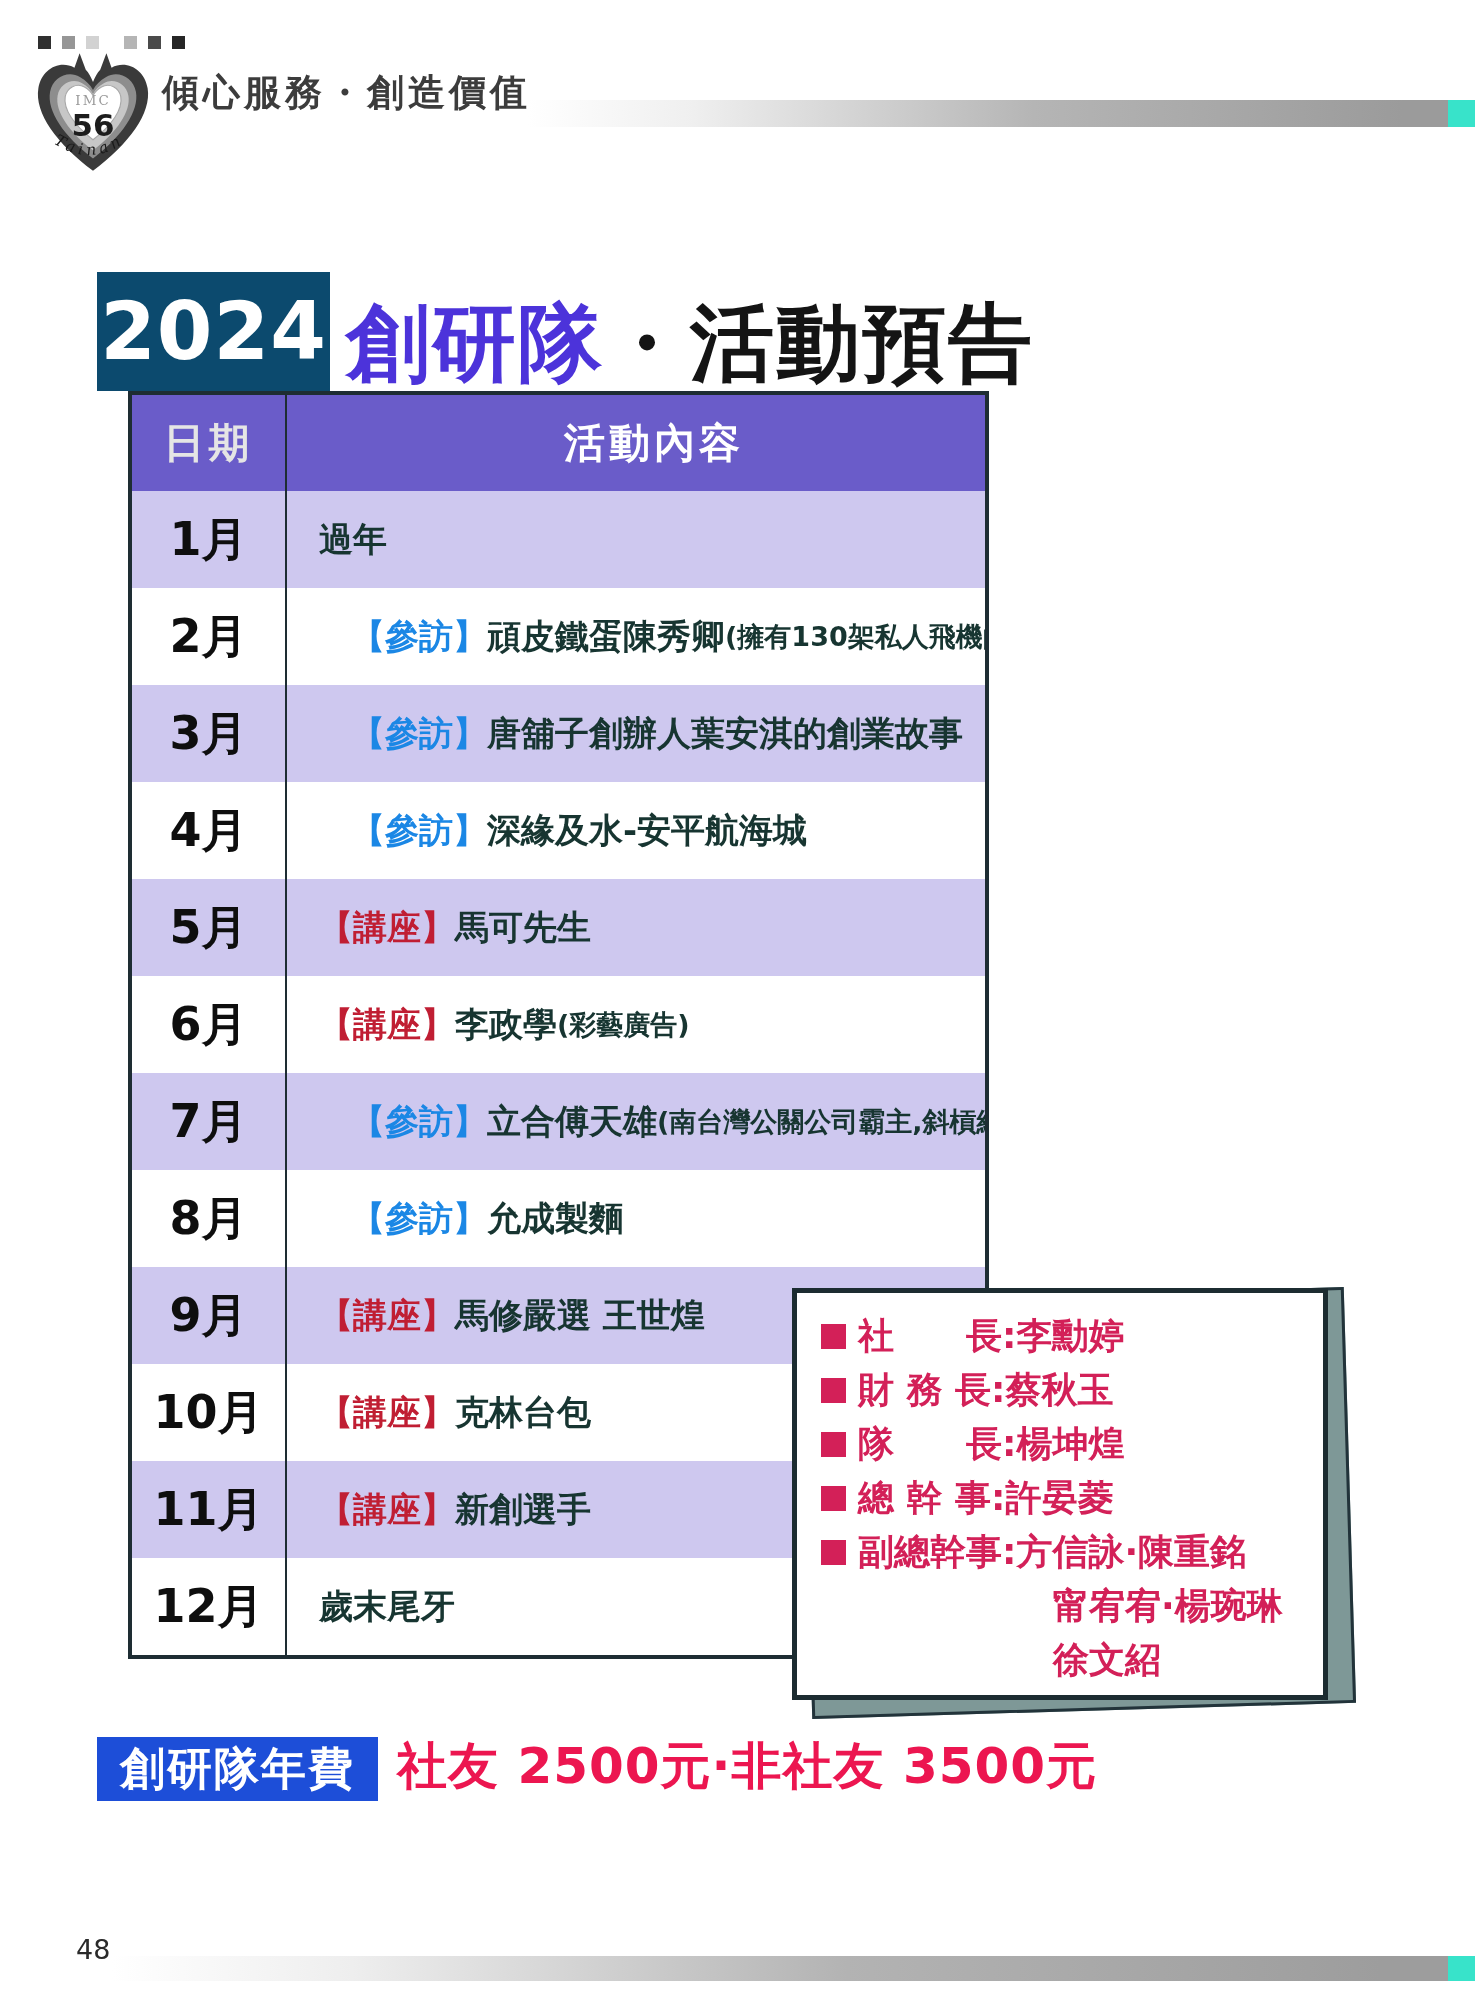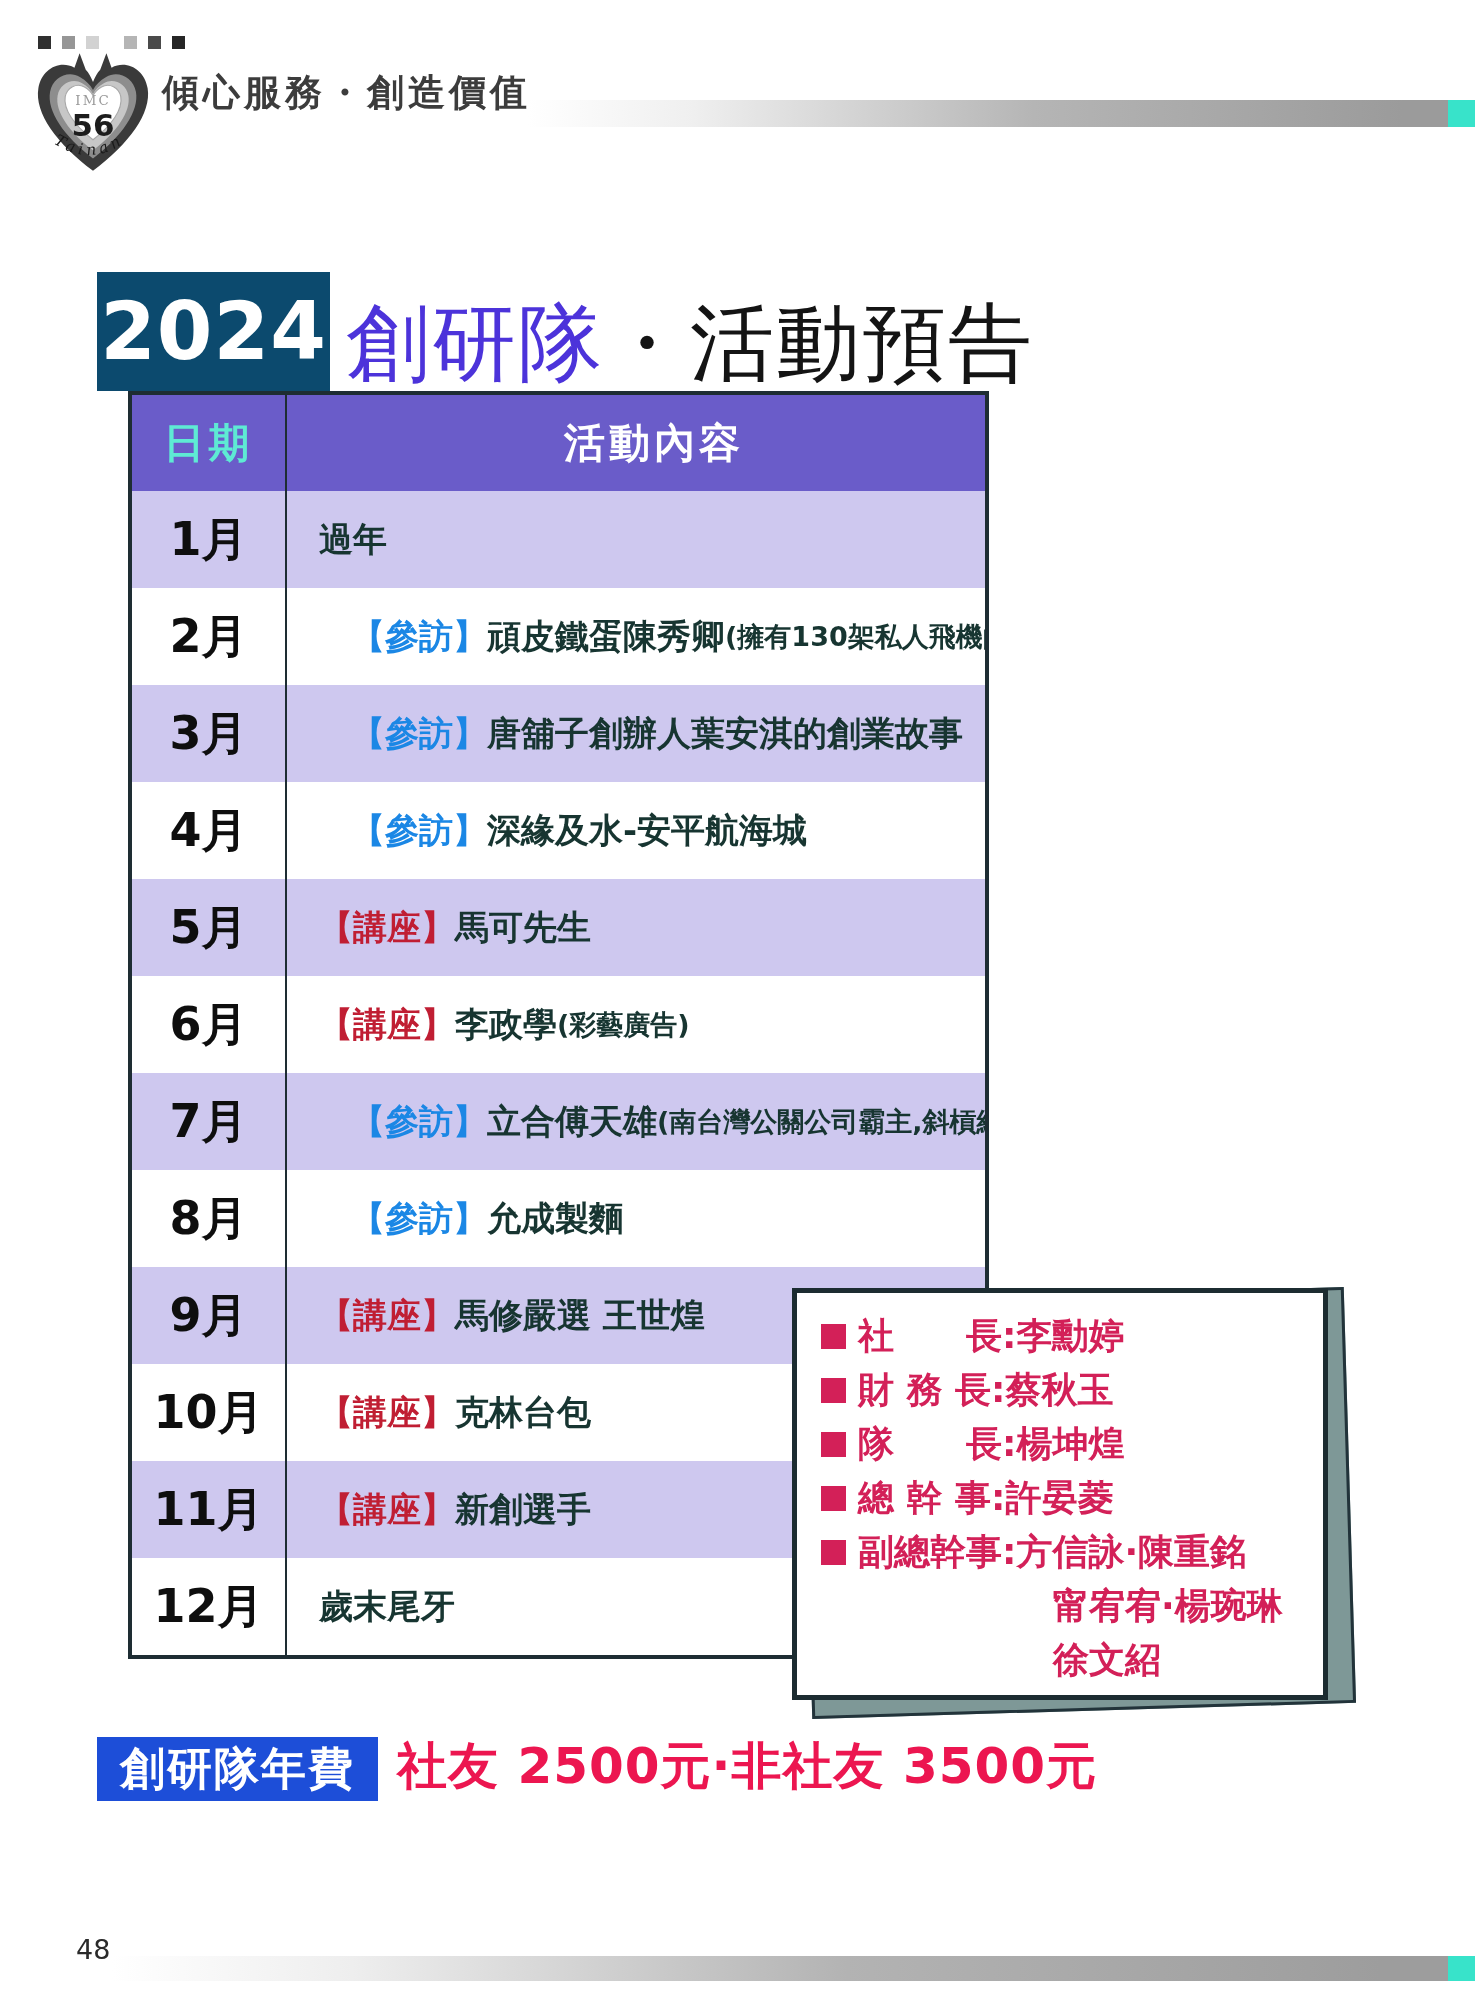--- a/index.html
+++ b/index.html
@@ -31,34 +31,34 @@
   .teal-top{left:1448px; top:100px; width:27px; height:27px;}
 
   
   .title-row{position:absolute; left:97px; top:272px; display:flex; align-items:flex-end;}
   .year-box{
     width:233px; height:119px; background:#0c4a6e; color:#fff;
     display:flex; align-items:center; justify-content:center;
     font-size:80px; font-weight:700; letter-spacing:1px;
   }
   .title-text{
-    margin-left:16px; font-family:"DejaVu Serif", serif; font-weight:400;
+    margin-left:16px; font-family:"DejaVu Serif", serif; font-weight:700;
     font-size:84px; line-height:96px; white-space:nowrap; letter-spacing:2px;
   }
   .t-team{color:#4C33DA;}
   .t-sep,.t-sub{color:#141414;}
 
   
   .schedule{
     position:absolute; left:128px; top:391px; width:861px;
     border:4px solid #1E2D33; background:#ffffff; box-sizing:border-box;
   }
   .thead{display:flex; height:96px; background:#6A5CC9;}
   .th-month{
-    width:155px; border-right:2px solid #1E2D33; color:#5eead4;
+    width:155px; border-right:2px solid #1E2D33; color:#e5e5e5;
     display:flex; align-items:center; justify-content:center;
     font-size:41px; font-weight:700; letter-spacing:4px; box-sizing:border-box;
   }
   .th-act{
     flex:1; color:#fff; display:flex; align-items:center; justify-content:center;
     font-size:41px; font-weight:700; letter-spacing:4px;padding-left:36px;
   }
   .trow{display:flex; height:97px;}
   .trow.alt{background:#CEC8EF;}
   .trow.plain{background:#ffffff;}

